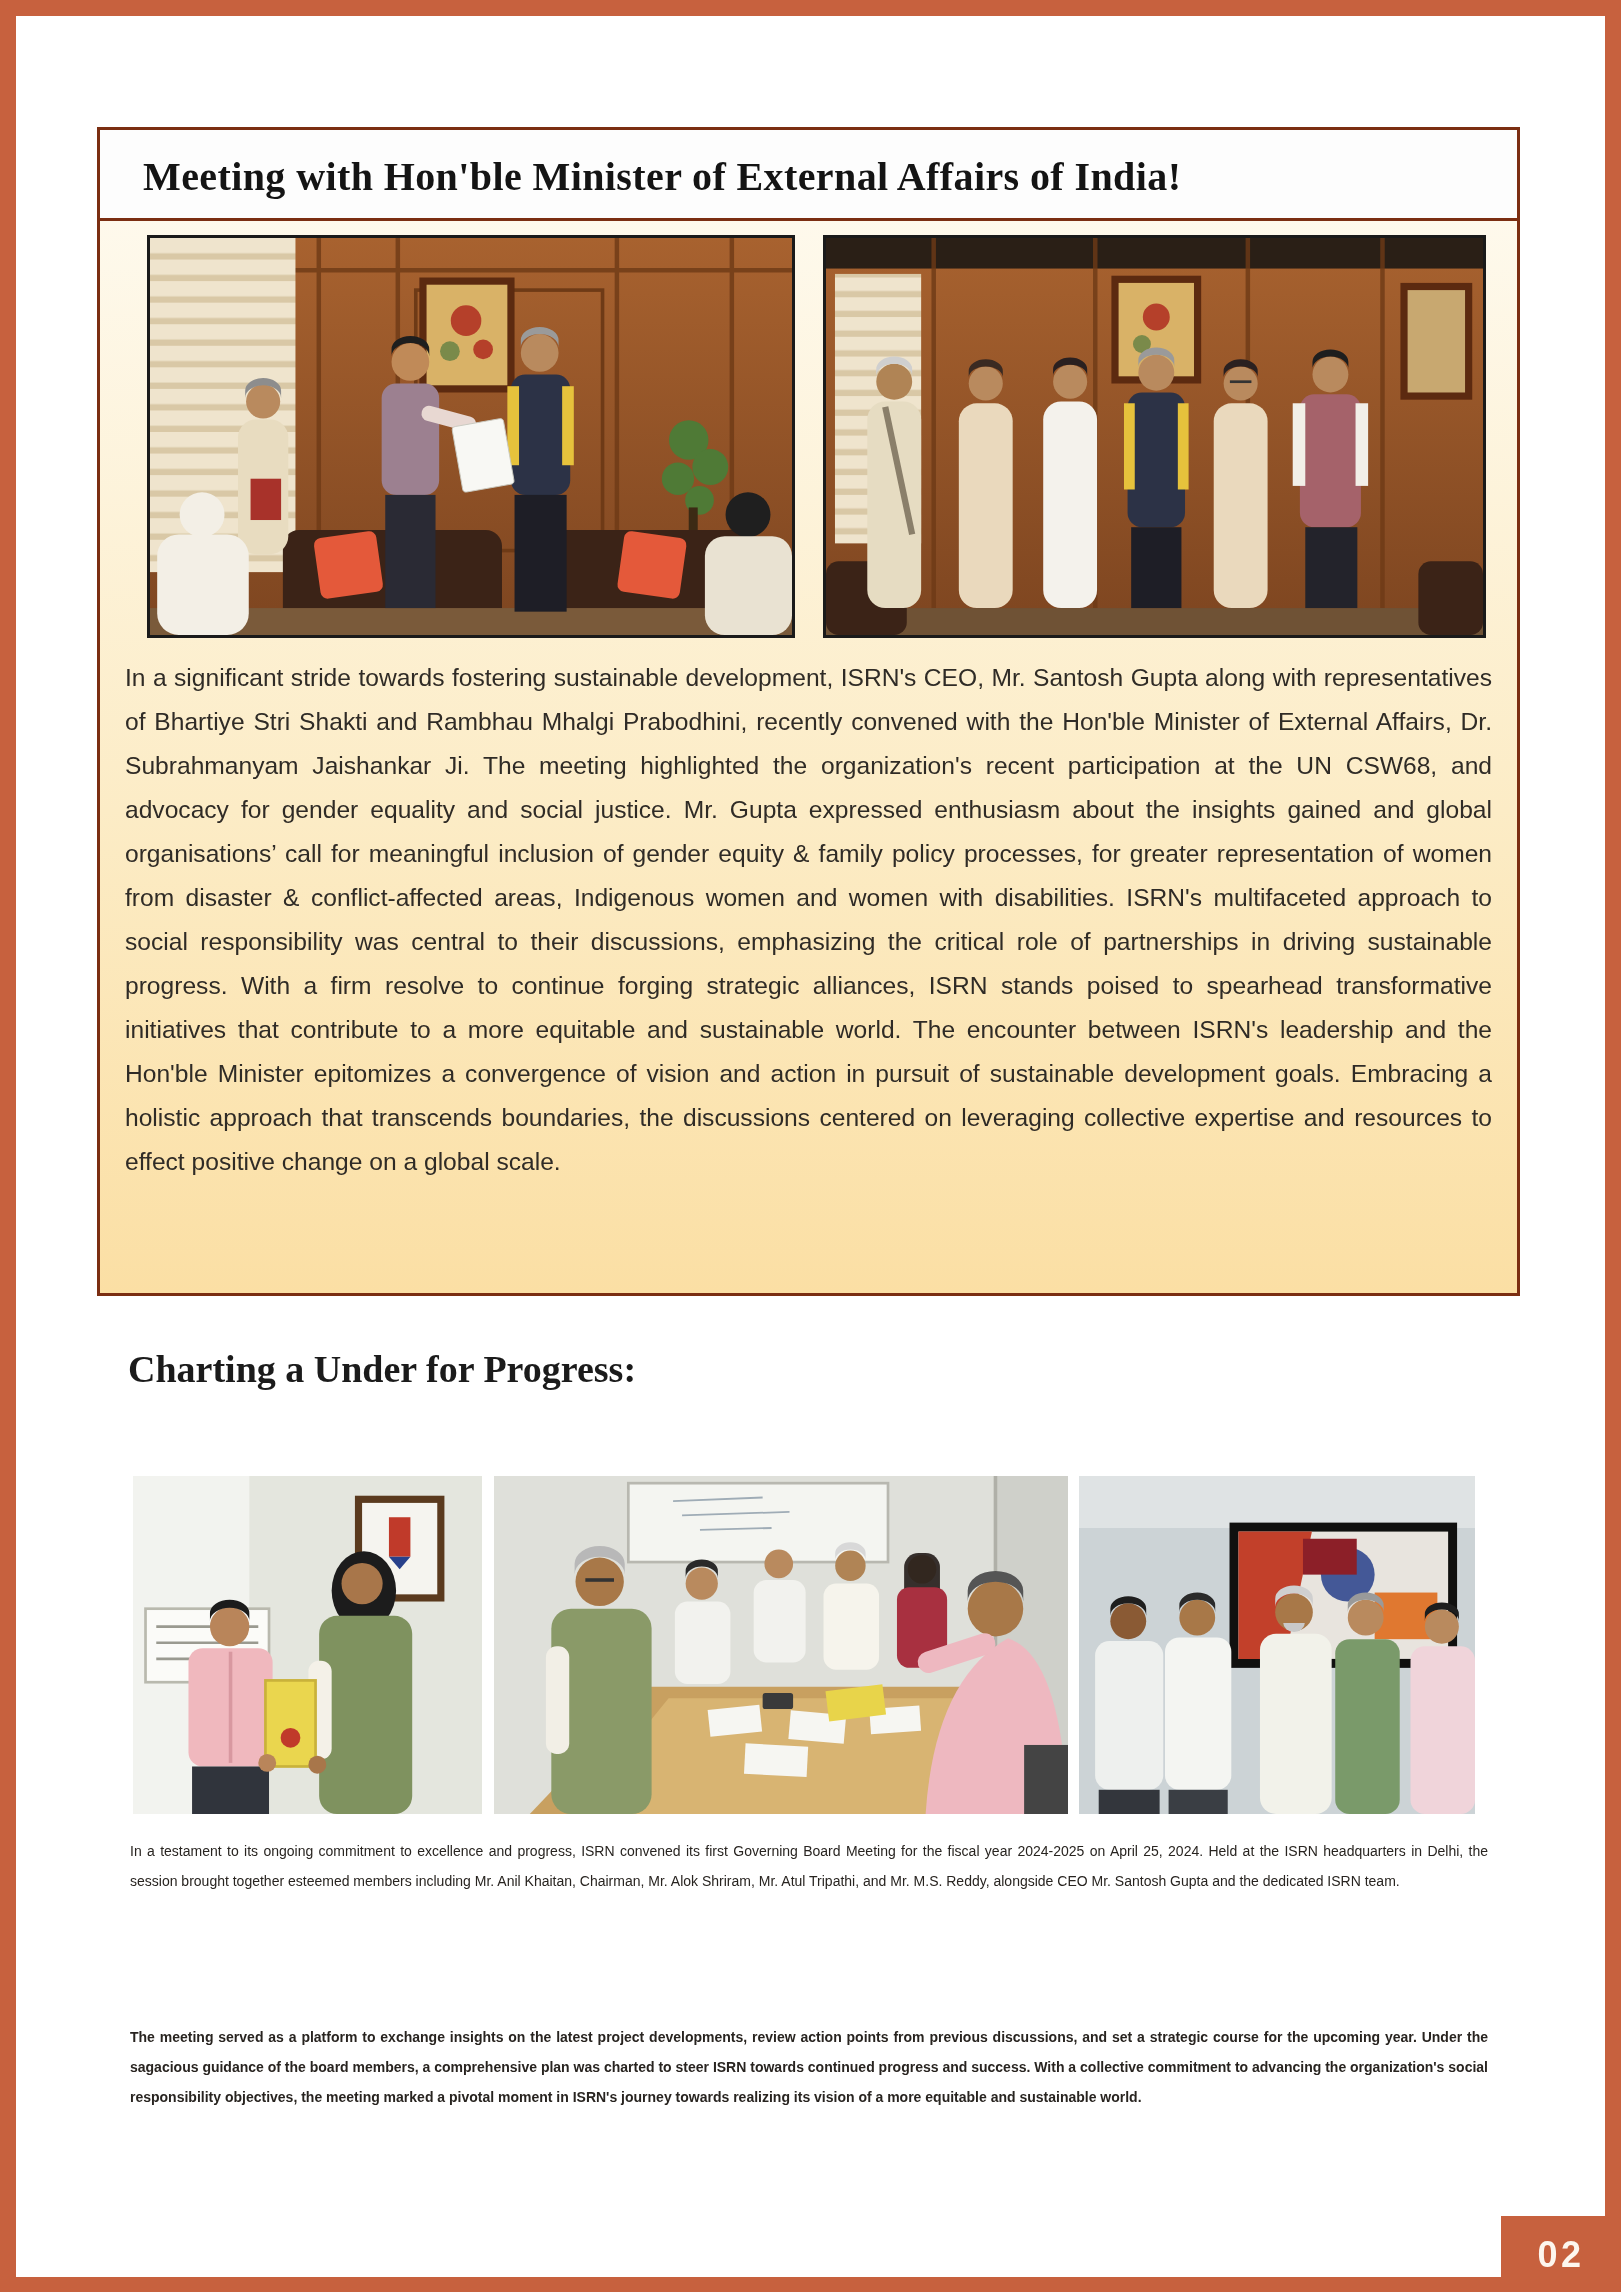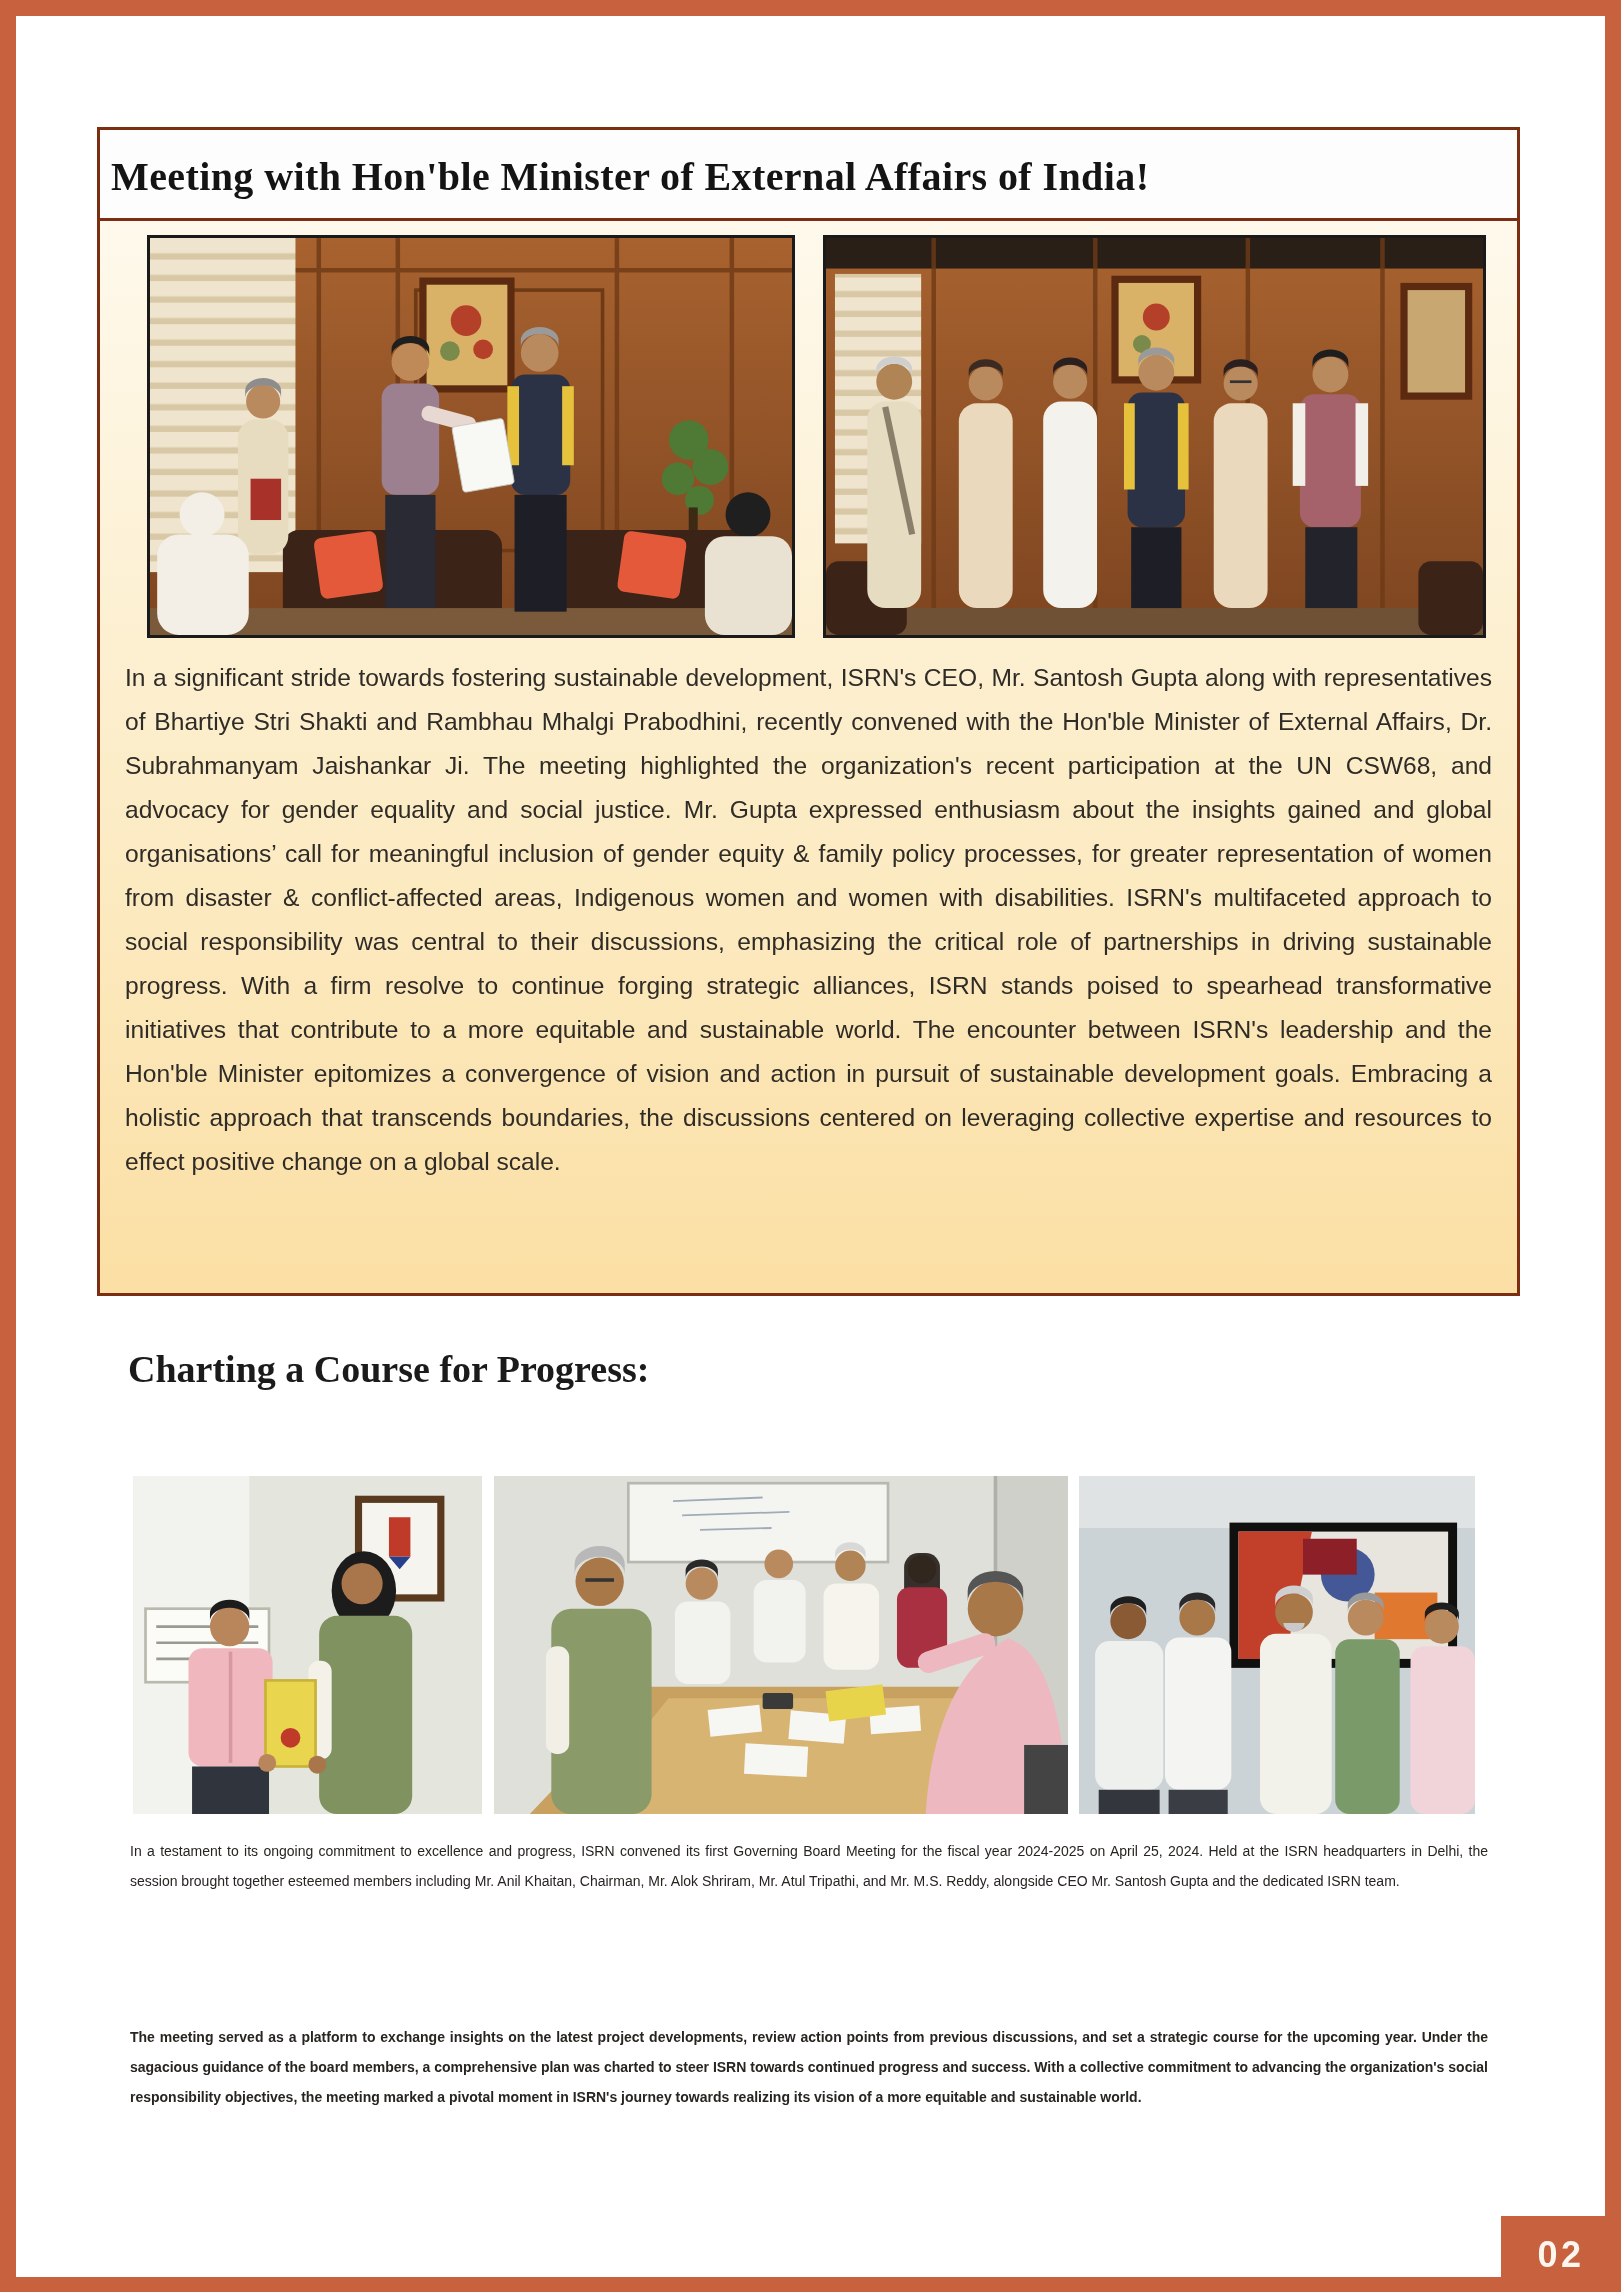--- a/index.html
+++ b/index.html
@@ -10,21 +10,21 @@
   }
   html,body{margin:0;padding:0;background:#fff;}
   .page{position:relative;width:1621px;height:2293px;background:#ffffff;overflow:hidden;
         font-family:"Liberation Sans", sans-serif;}
   .frame{position:absolute;inset:0;border:16px solid var(--orange);pointer-events:none;z-index:5;}
 
   
   .header-box{position:absolute;left:97px;top:127px;width:1423px;height:99px;
               box-sizing:border-box;border:3.6px solid var(--brown);background:#fdfdfd;
               display:flex;align-items:center;}
-  .header-box h1{margin:0;padding-left:11px;font-family:"Liberation Serif", serif;
+  .header-box h1{margin:0;padding-left:43px;font-family:"Liberation Serif", serif;
                  font-weight:bold;font-size:40px;color:#141414;letter-spacing:0.4px;}
 
   .content-box{position:absolute;left:97px;top:218px;width:1423px;height:1078px;
                box-sizing:border-box;border:3.6px solid var(--brown);
                background:linear-gradient(180deg,#FEF9EC 0%,#FCECC6 55%,#FBDFA4 100%);}
   .photo-row1{display:flex;margin:14.3px 0 0 47px;gap:28px;}
   .photo-frame{border:3.6px solid #1a1a1a;box-sizing:border-box;height:403px;background:#8a4e24;}
   .photo-frame.pA{width:648px;}
   .photo-frame.pB{width:663px;}
   .photo-frame svg{display:block;width:100%;height:100%;}
@@ -190,21 +190,21 @@
           <rect x="520" y="184" width="14" height="92" fill="#f2efe8"></rect>
             <rect x="590" y="184" width="14" height="92" fill="#f2efe8"></rect>
           <rect x="534" y="322" width="58" height="90" fill="#23232b"></rect>
         </svg>
       </div>
     </div>
 
     <p class="body-text">In a significant stride towards fostering sustainable development, ISRN's CEO, Mr. Santosh Gupta along with representatives of Bhartiye Stri Shakti and Rambhau Mhalgi Prabodhini, recently convened with the Hon'ble Minister of External Affairs, Dr. Subrahmanyam Jaishankar Ji. The meeting highlighted the organization's recent participation at the UN CSW68,  and advocacy for gender equality and social justice. Mr. Gupta expressed enthusiasm about the insights gained and global organisations’ call for meaningful inclusion of gender equity &amp; family policy processes, for greater representation of women from disaster &amp; conflict-affected areas, Indigenous women and women with disabilities. ISRN's multifaceted approach to social responsibility was central to their discussions, emphasizing the critical role of partnerships in driving sustainable progress.  With a firm resolve to continue forging strategic alliances, ISRN stands poised to spearhead transformative initiatives that contribute to a more equitable and sustainable world.  The encounter between ISRN's leadership and the Hon'ble Minister epitomizes a convergence of vision and action in pursuit of sustainable development goals. Embracing a holistic approach that transcends boundaries, the discussions centered on leveraging collective expertise and resources to effect positive change on a global scale.</p>
   </div>
 
-  <h2 class="s2-serif">Charting a Course for Progress:</h2>
+  <h2 class="s2-serif">Charting a Under for Progress:</h2>
 
   <div class="photo-row2">
 
     <div class="photo2 pC" role="img" aria-label="Memento presentation between a man in a pink shirt and a board member in a green jacket">
       <svg viewBox="0 0 390 377" preserveAspectRatio="none" aria-hidden="true">
         <rect width="390" height="377" fill="#e4e6de"></rect>
         <rect x="0" y="0" width="130" height="377" fill="#f2f3ef"></rect>
         <rect x="248" y="22" width="100" height="118" fill="#5a3a1e"></rect>
         <rect x="256" y="30" width="84" height="102" fill="#f5f4ef"></rect>
         <rect x="286" y="46" width="24" height="44" fill="#c03a2a"></rect>

